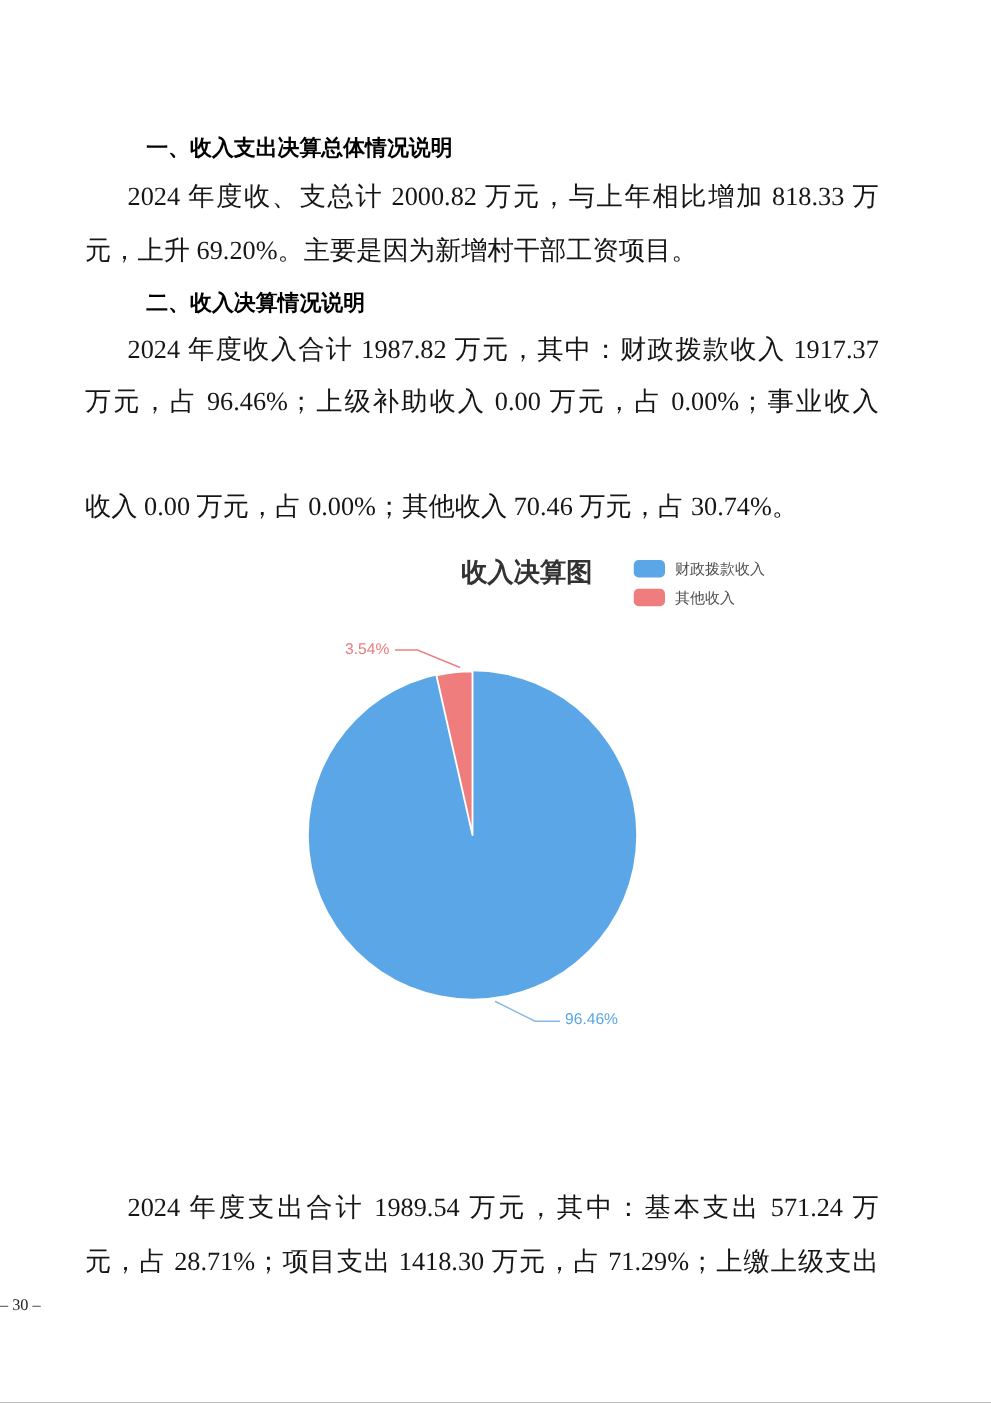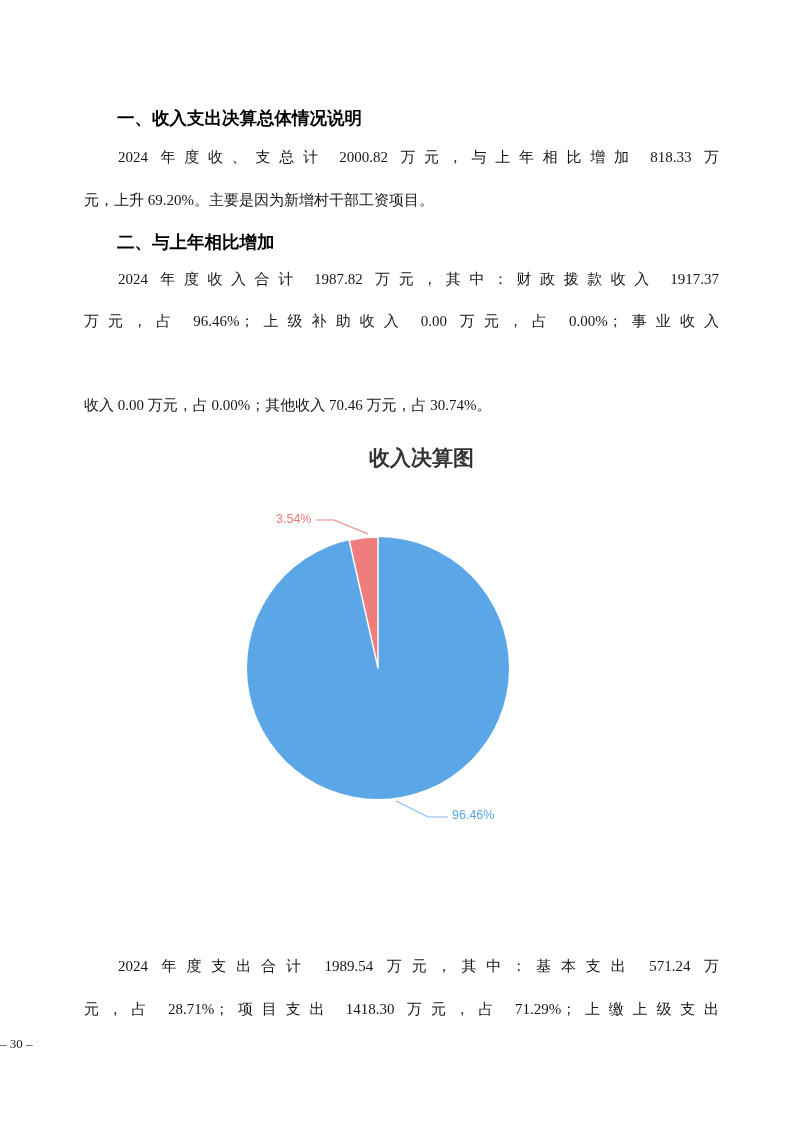--- a/index.html
+++ b/index.html
@@ -6,23 +6,23 @@
   #page{
     position:relative;
     width:793px;height:1122px;
     background:#ffffff;
     margin:0 auto;
     overflow:hidden;
     font-family:"Liberation Serif","DejaVu Serif",serif;
   }
   .line{
     position:absolute;
-    left:84px;
+    left:68px;
     width:635px;
-    font-size:15px;
+    font-size:21px;
     line-height:27px;
     color:#161616;
     white-space:normal;
   }
   .just{
     text-align:justify;
     text-align-last:justify;
   }
   .indent{ text-indent:34px; }
   .heading{
@@ -82,27 +82,37 @@
 </style>
 </head>
 <body>
 
 <div id="page">
 
   <div class="heading" style="top:106px">一、收入支出决算总体情况说明</div>
   <div class="line just indent" style="top:144px">2024 年度收、支总计 2000.82 万元，与上年相比增加 818.33 万</div>
   <div class="line" style="top:187px">元，上升 69.20%。主要是因为新增村干部工资项目。</div>
 
-  <div class="heading" style="top:230px">二、与上年相比增加</div>
+  <div class="heading" style="top:230px">二、收入决算情况说明</div>
   <div class="line just indent" style="top:266px">2024 年度收入合计 1987.82 万元，其中：财政拨款收入 1917.37</div>
   <div class="line just" style="top:308px">万元，占 96.46%；上级补助收入 0.00 万元，占 0.00%；事业收入</div>
   <div class="line" style="top:392px">收入 0.00 万元，占 0.00%；其他收入 70.46 万元，占 30.74%。</div>
 
   <div class="chart-title">收入决算图</div>
 
+  <div class="legend">
+    <div class="legend-row">
+      <div class="swatch" style="background:#5BA6E6"></div>
+      <span class="legend-label">财政拨款收入</span>
+    </div>
+    <div class="legend-row">
+      <div class="swatch" style="background:#F07D7D"></div>
+      <span class="legend-label">其他收入</span>
+    </div>
+  </div>
 
   <svg class="pie-svg" width="380" height="430" viewBox="210 430 380 430">
 
     <circle cx="378" cy="668" r="131" fill="#5BA6E6"></circle>
 
     <path d="M 378 668 L 349.1 540.2 A 131 131 0 0 1 378 537 Z" fill="#F07D7D" stroke="#ffffff" stroke-width="1.5" stroke-linejoin="round"></path>
 
     <polyline points="368,534 334,520 316,520" fill="none" stroke="#EC8181" stroke-width="1.2"></polyline>
 
     <polyline points="396,801 428,817 448,817" fill="none" stroke="#85B8E8" stroke-width="1.2"></polyline>

